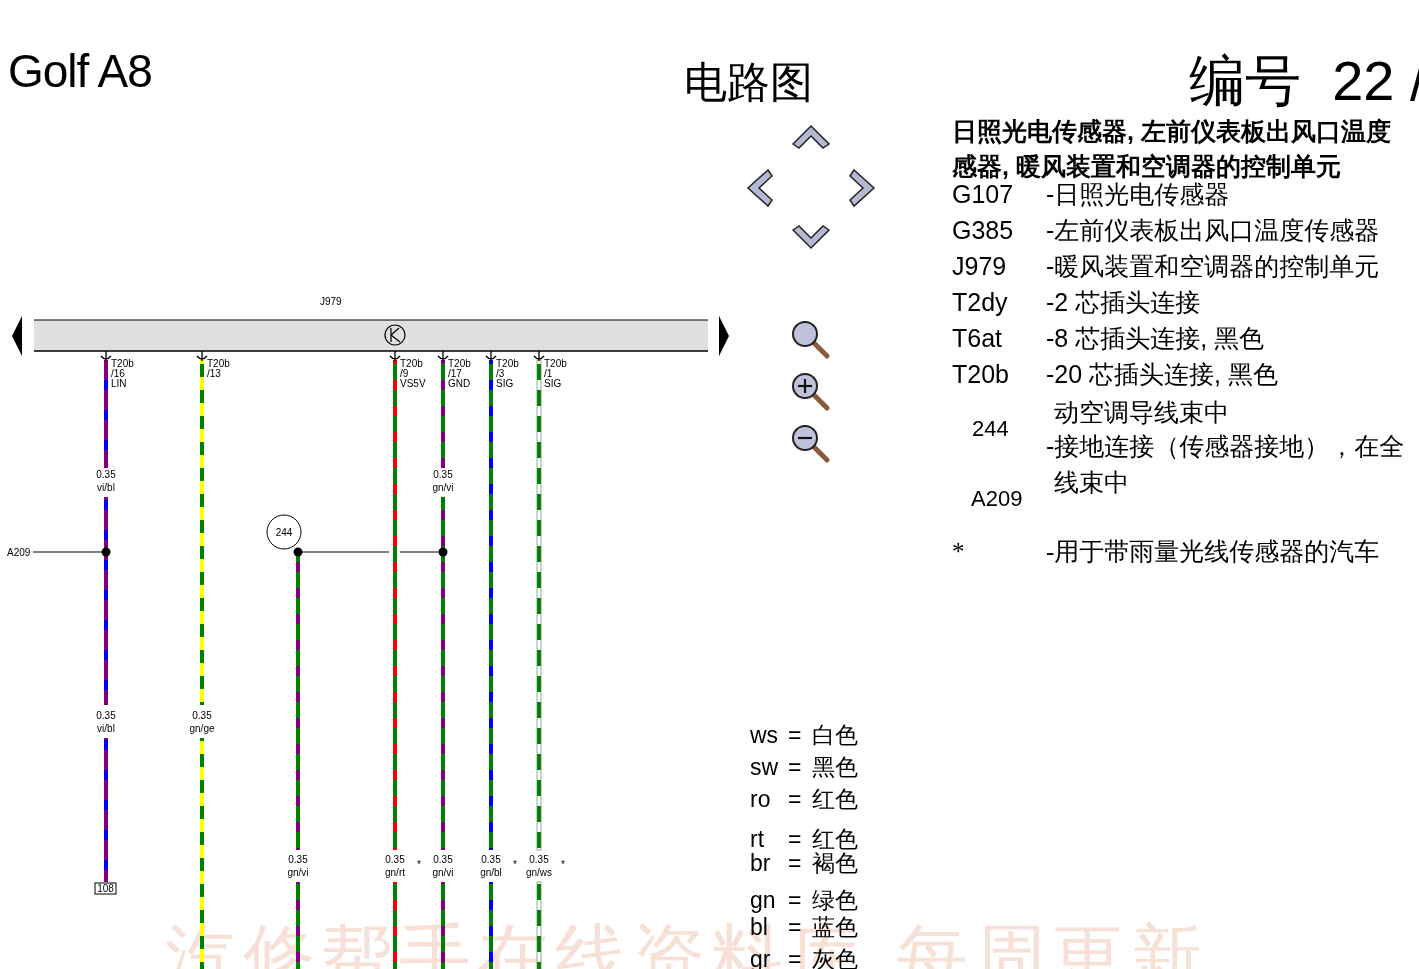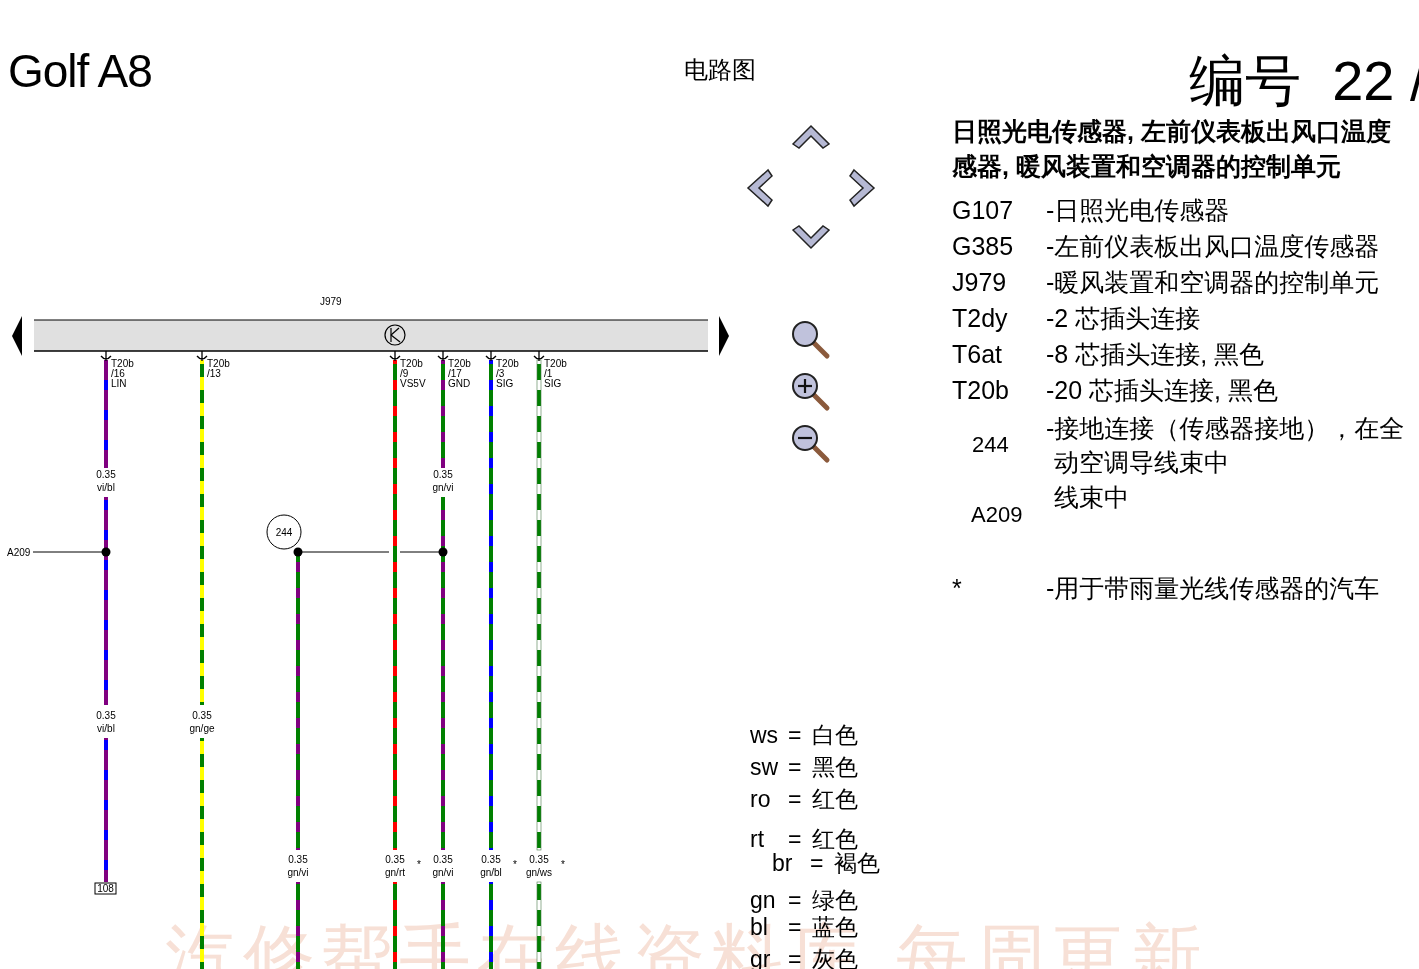--- a/index.html
+++ b/index.html
@@ -1,26 +1,26 @@
 <!DOCTYPE html>
 <html><head>
 <meta charset="utf-8">
 <style>
   html, body { margin:0; padding:0; background:#fff; }
   body { width:1419px; height:969px; position:relative; overflow:hidden;
          font-family:"Liberation Sans","DejaVu Sans",sans-serif; color:#000; }
   .abs { position:absolute; }
   .hdr-left { left:8px; top:44px; font-size:46px; letter-spacing:-1px; }
-  .hdr-mid { left:684px; top:54px; font-size:24px; }
+  .hdr-mid { left:684px; top:54px; font-size:43px; }
   .hdr-right { left:1189px; top:44px; font-size:56px; white-space:nowrap; }
   .watermark { left:165px; top:910px; font-size:72px; color:#f7e0d6; letter-spacing:6px; white-space:nowrap; font-family:"DejaVu Serif",serif; z-index:0; }
   svg.diagram { position:absolute; left:0; top:0; z-index:1; }
   .nav-btn { position:absolute; width:44px; height:40px; cursor:pointer; z-index:2; }
   .legend-title { left:952px; top:114px; width:470px; font-size:25px; font-weight:bold; line-height:35px; white-space:nowrap; z-index:2; }
-  .legend-row { position:absolute; left:952px; font-size:25px; line-height:34px; white-space:nowrap; z-index:2;margin-top:16px; }
+  .legend-row { position:absolute; left:952px; font-size:25px; line-height:34px; white-space:nowrap; z-index:2; }
   .legend-row .code { display:inline-block; width:94px; }
   .legend-row .desc { display:inline-block; vertical-align:top; }
   .color-row { position:absolute; left:750px; font-size:23px; line-height:32px; white-space:nowrap; z-index:2; }
   .color-row .c { display:inline-block; width:38px; }
   .color-row .eq { display:inline-block; width:24px; }
   .lbl { font-family:"Liberation Sans",sans-serif; font-size:10px; fill:#000; }
 </style>
 </head>
 <body>
 
@@ -209,26 +209,26 @@
   <span class="code">G385</span><span class="desc">-左前仪表板出风口温度传感器</span></div>
 <div class="legend-row" style="top:249px;">
   <span class="code">J979</span><span class="desc">-暖风装置和空调器的控制单元</span></div>
 <div class="legend-row" style="top:285px;">
   <span class="code">T2dy</span><span class="desc">-2 芯插头连接</span></div>
 <div class="legend-row" style="top:321px;">
   <span class="code">T6at</span><span class="desc">-8 芯插头连接, 黑色</span></div>
 <div class="legend-row" style="top:357px;">
   <span class="code">T20b</span><span class="desc">-20 芯插头连接, 黑色</span></div>
 <div class="legend-row" style="top:395px;">
-  <span class="code" style="padding-left:20px;width:74px;line-height:68px;font-size:22px;">244</span><span class="desc"><div>-接地连接（传感器接地），在全</div><div style="padding-left:8px;">动空调导线束中</div></span></div>
+  <span class="code" style="padding-left:20px;width:74px;line-height:68px;font-size:22px;">244</span><span class="desc"><div style="padding-left:8px;">动空调导线束中</div><div>-接地连接（传感器接地），在全</div></span></div>
 <div class="legend-row" style="top:465px;">
-  <span class="code" style="padding-left:19px;width:75px;line-height:68px;font-size:22px;">A209</span><span class="desc"><div style="padding-left:8px;font-family:Liberation Serif, serif;">线束中</div></span></div>
-<div class="legend-row" style="top:555px;">
+  <span class="code" style="padding-left:19px;width:75px;line-height:68px;font-size:22px;">A209</span><span class="desc"><div style="padding-left:8px;">线束中</div></span></div>
+<div class="legend-row" style="top:535px;font-family:Liberation Serif, serif;">
   <span class="code">*</span><span class="desc">-用于带雨量光线传感器的汽车</span></div>
 
 <div class="color-row" style="top:719px;"><span class="c">ws</span><span class="eq">=</span><span>白色</span></div>
 <div class="color-row" style="top:751px;"><span class="c">sw</span><span class="eq">=</span><span>黑色</span></div>
 <div class="color-row" style="top:783px;"><span class="c">ro</span><span class="eq">=</span><span>红色</span></div>
 <div class="color-row" style="top:815px;margin-top:8px;"><span class="c">rt</span><span class="eq">=</span><span>红色</span></div>
-<div class="color-row" style="top:847px;margin-left:22px;"><span class="c">br</span><span class="eq">=</span><span>褐色</span></div>
+<div class="color-row" style="top:847px;"><span class="c">br</span><span class="eq">=</span><span>褐色</span></div>
 <div class="color-row" style="top:858px;margin-top:26px;"><span class="c">gn</span><span class="eq">=</span><span>绿色</span></div>
 <div class="color-row" style="top:911px;"><span class="c">bl</span><span class="eq">=</span><span>蓝色</span></div>
 <div class="color-row" style="top:943px;"><span class="c">gr</span><span class="eq">=</span><span>灰色</span></div>
 
 </body></html>

